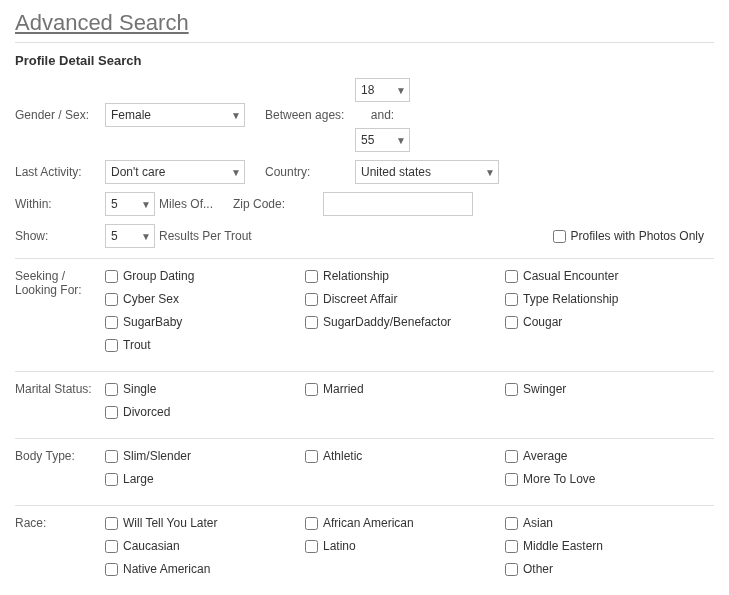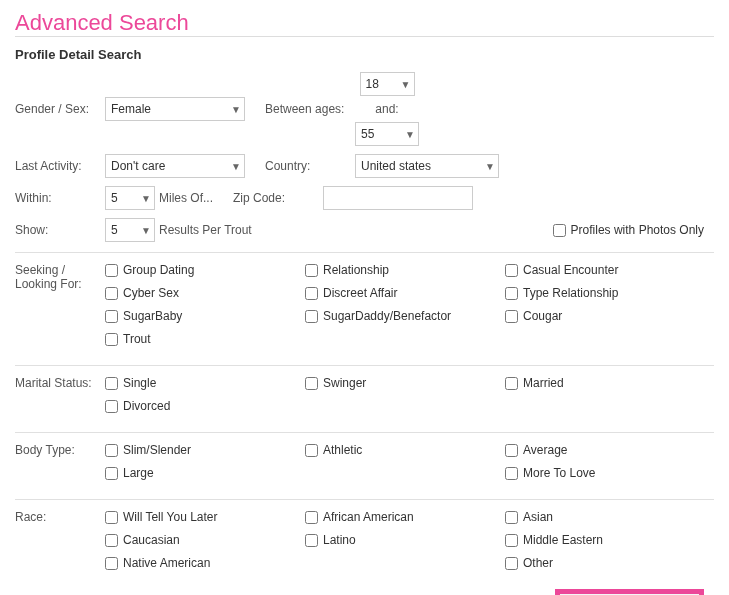--- a/index.html
+++ b/index.html
@@ -7,23 +7,25 @@
       font-family: Arial, sans-serif;
       font-size: 13px;
       color: #333;
       background: #fff;
       padding: 10px 15px;
       width: 729px;
     }
     h1.page-title {
       font-size: 22px;
       font-weight: normal;
-      color: #ec4899;
+      color: #737373;
       margin-bottom: 10px;
       border-bottom: 1px solid #ddd;
+      padding-bottom: 6px;
+      text-decoration: underline;
     }
     h2.section-title {
       font-size: 13px;
       font-weight: bold;
       color: #333;
       margin-bottom: 10px;
     }
     .section {
       margin-bottom: 18px;
     }
@@ -179,21 +181,21 @@
     <span class="form-label">Between ages:</span>
     <div class="between-ages-group">
       <div class="select-wrapper">
         <select style="width:55px;">
           <option>18</option><option>19</option><option>20</option><option>25</option><option>30</option>
         </select>
         <span class="select-arrow">▼</span>
       </div>
       <span class="and-label">and:</span>
       <div class="select-wrapper">
-        <select style="width:64px;">
+        <select style="width:55px;">
           <option>55</option><option>60</option><option>65</option><option>70</option>
         </select>
         <span class="select-arrow">▼</span>
       </div>
     </div>
   </div>
 
   <div class="form-row">
     <span class="form-label">Last Activity:</span>
     <div class="select-wrapper">
@@ -304,25 +306,25 @@
   <div class="seeking-row">
     <span class="seeking-label">Marital Status:</span>
     <div>
       <div class="checkbox-row">
         <label class="checkbox-item">
             <input type="checkbox" style="">
             <span>Single</span>
           </label>
         <label class="checkbox-item">
             <input type="checkbox" style="">
+            <span>Married</span>
+          </label>
+        <label class="checkbox-item">
+            <input type="checkbox" style="">
             <span>Swinger</span>
-          </label>
-        <label class="checkbox-item">
-            <input type="checkbox" style="">
-            <span>Married</span>
           </label>
       </div>
       <div class="checkbox-row">
         <label class="checkbox-item">
             <input type="checkbox" style="">
             <span>Divorced</span>
           </label>
       </div>
     </div>
   </div>

